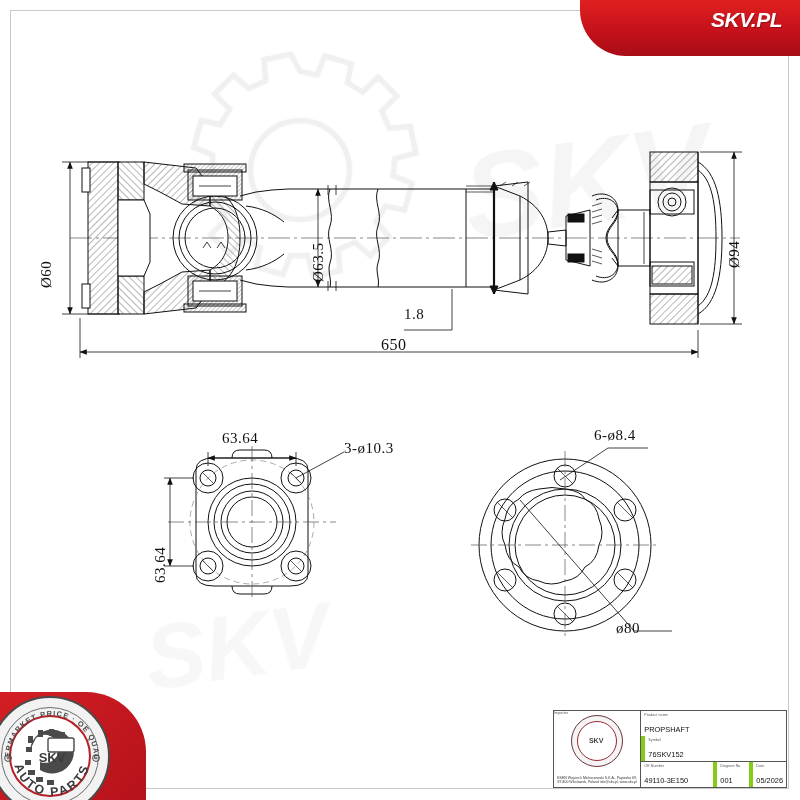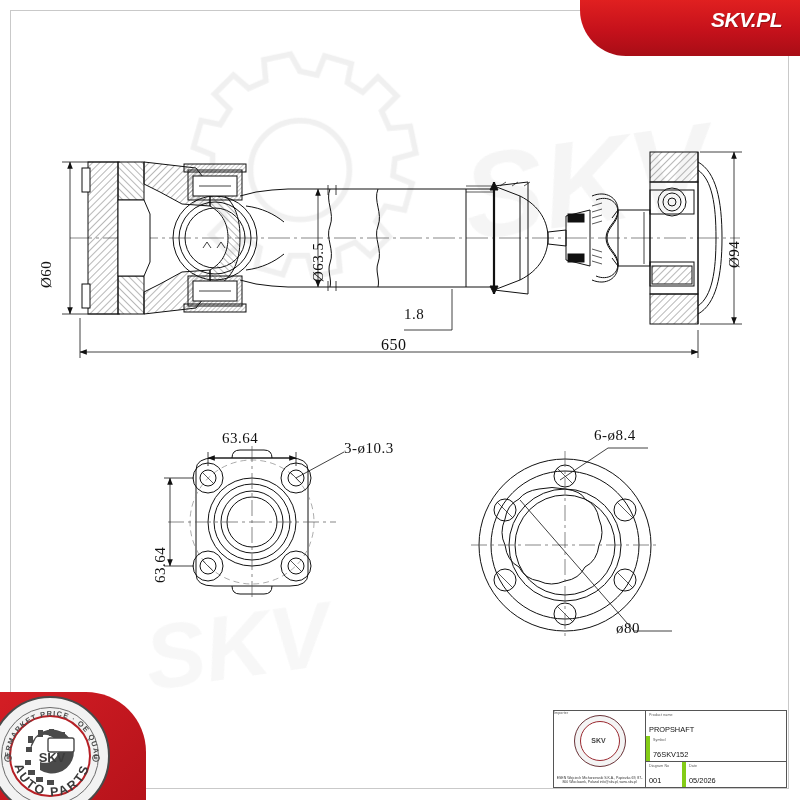--- a/index.html
+++ b/index.html
@@ -379,20 +379,24 @@
         <div class="cell c-prod">
           <div class="chdr">Product name</div>
           <div class="cval">PROPSHAFT</div>
         </div>
         <div class="cell c-sym">
           <div class="chdr">Symbol</div>
           <div class="cval">76SKV152</div>
         </div>
       </div>
       <div class="it-row">
+        <div class="cell c-oe">
+          <div class="chdr">OE Number</div>
+          <div class="cval">49110-3E150</div>
+        </div>
         <div class="cell c-dia">
           <div class="chdr">Diagram No</div>
           <div class="cval">001</div>
         </div>
         <div class="cell c-date">
           <div class="chdr">Date</div>
           <div class="cval">05/2026</div>
         </div>
       </div>
     </div>

